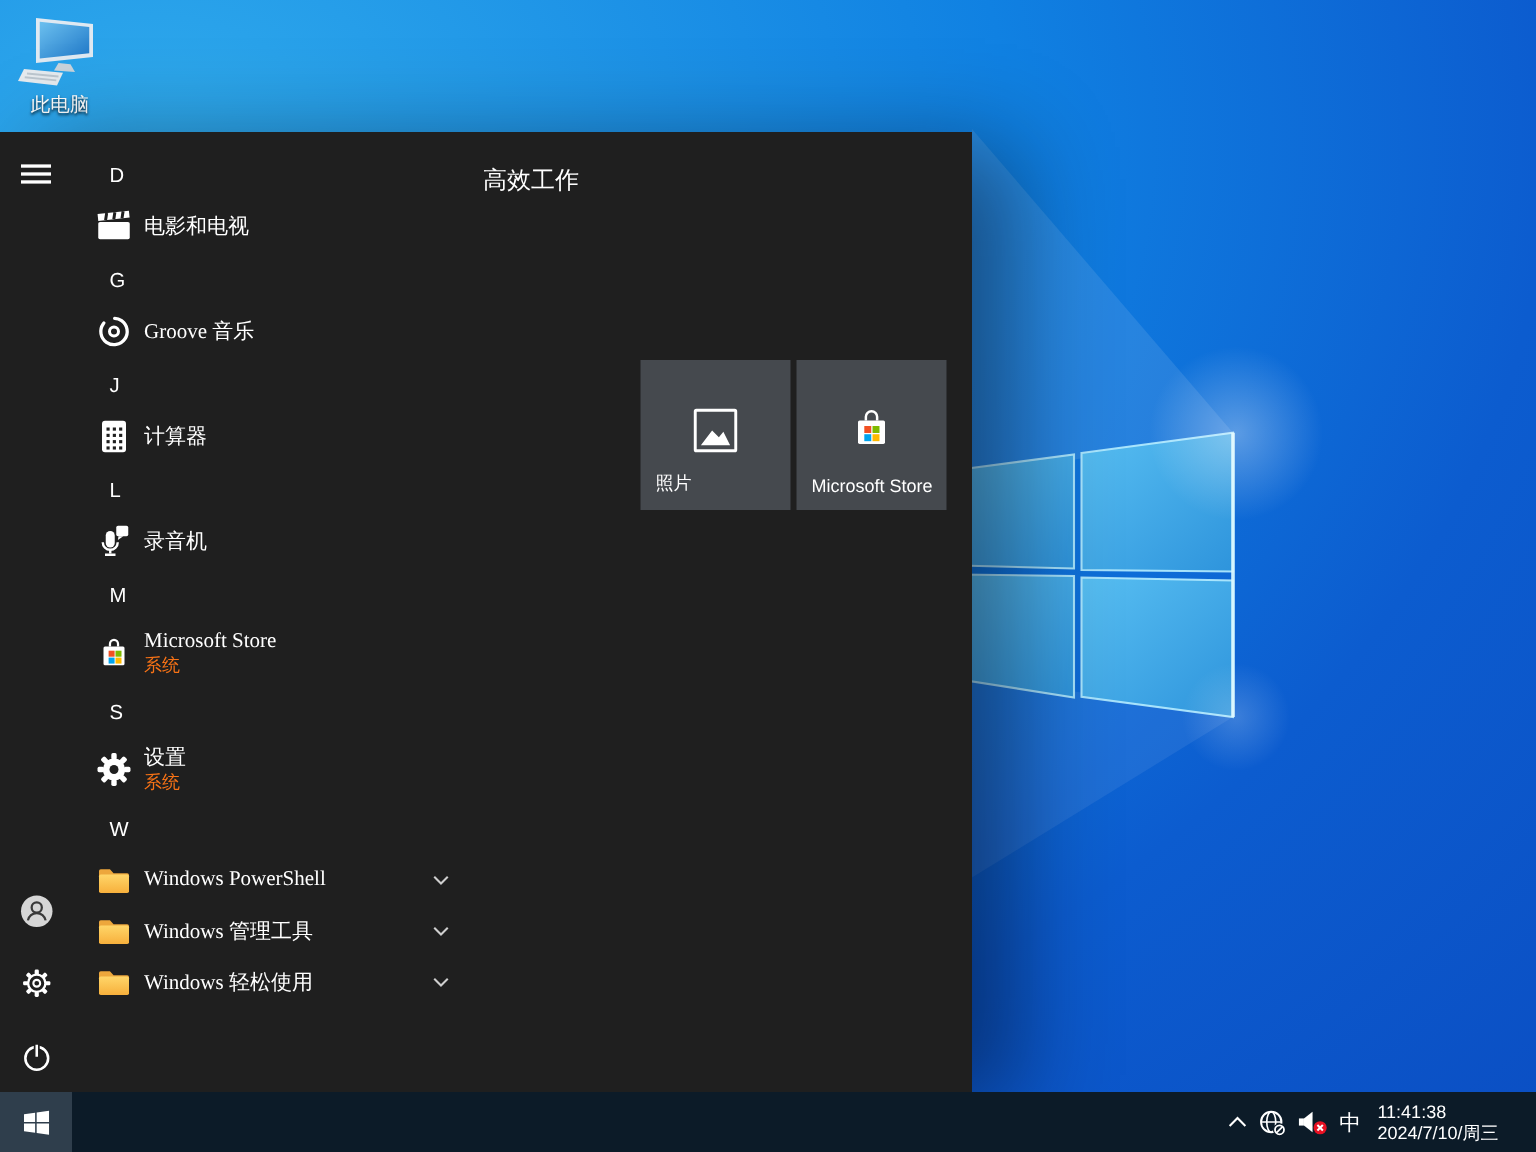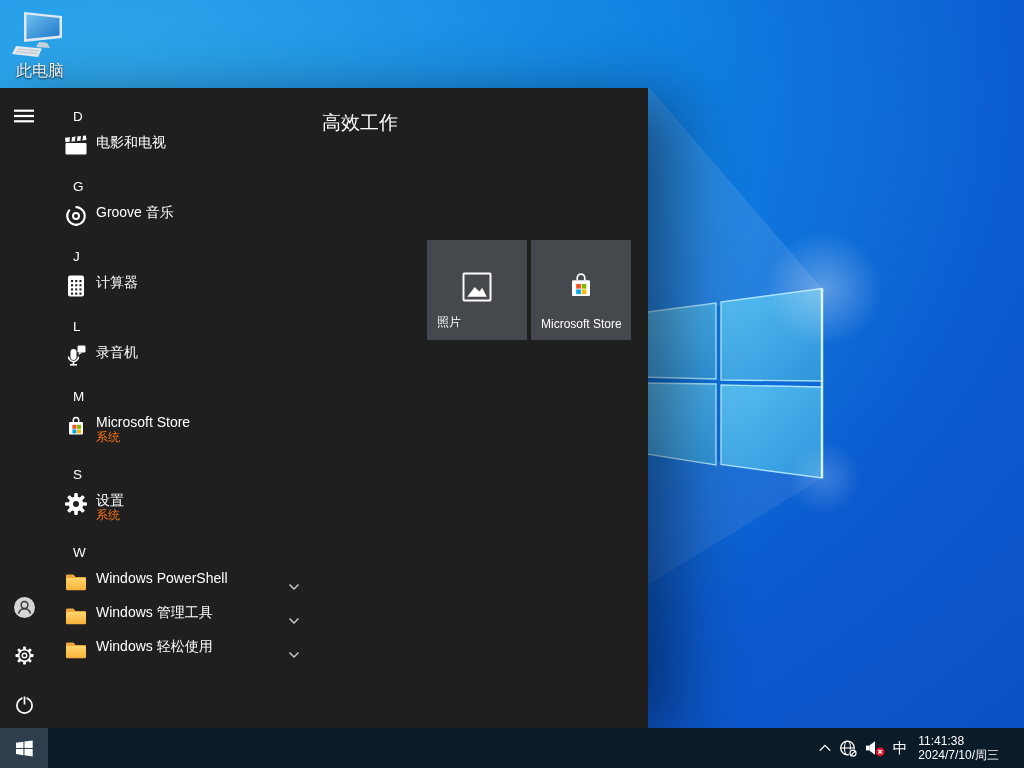--- a/index.html
+++ b/index.html
@@ -4,40 +4,40 @@
 <style>
   html,body{margin:0;padding:0;width:1024px;height:768px;overflow:hidden;
     font-family:"Liberation Sans","DejaVu Sans",sans-serif;}
   .screen{position:relative;width:1024px;height:768px;overflow:hidden;
     background:radial-gradient(1500px 1100px at 10% 12%, #2faaec 0%, #1081e2 38%, #0c5ccf 62%, #0a47bd 100%);}
   svg{display:block}
   .wallpaper{position:absolute;left:0;top:0;z-index:0;}
 
   
   .desktop-icon{position:absolute;left:6px;top:10px;width:68px;z-index:1;text-align:center;cursor:default;}
-  .desktop-icon .dlabel{color:#fff;font-size:16px;margin-top:1px;text-shadow:0 1px 2px rgba(0,0,0,.85);font-family:Liberation Serif, serif;}
+  .desktop-icon .dlabel{color:#fff;font-size:13px;margin-top:1px;text-shadow:0 1px 2px rgba(0,0,0,.85);font-family:Liberation Serif, serif;}
 
   
   .start-menu{position:absolute;left:0;top:88px;width:648px;height:640px;background:#1f1f1f;z-index:5;
     box-shadow:30px 10px 60px rgba(0,0,15,.45);}
   .rail{position:absolute;left:0;top:0;width:48px;height:640px;}
   .rail-btn{position:absolute;left:0;width:48px;height:40px;display:flex;align-items:center;justify-content:center;}
   .app-list{position:absolute;left:48px;top:0;width:272px;height:640px;padding-top:10px;box-sizing:border-box;overflow:hidden;}
   .sec-header{height:36px;display:flex;align-items:center;padding-left:25px;color:#fff;font-size:13.5px;}
-  .app-item{height:34px;display:flex;align-items:flex-start;padding-left:16px;position:relative;color:#fff;}
+  .app-item{height:34px;display:flex;align-items:center;padding-left:16px;position:relative;color:#fff;font-family:Liberation Serif, serif;}
   .app-item.two{height:42px;}
   .ic{width:24px;height:24px;flex:none;display:flex;align-items:center;justify-content:center;}
   .lbl{margin-left:8px;font-size:14px;white-space:nowrap;}
   .lblwrap{margin-left:8px;display:flex;flex-direction:column;justify-content:center;}
   .lblwrap .lbl{margin-left:0;line-height:16px;}
   .sub{font-size:12px;color:#f97316;line-height:14px;}
   .chev{position:absolute;right:20px;top:50%;transform:translateY(-50%);}
 
   .tiles-pane{position:absolute;left:322px;top:0;width:326px;height:640px;}
-  .group-header{position:absolute;left:0;top:22px;color:#fff;font-size:19px;}
+  .group-header{position:absolute;left:0;top:22px;color:#fff;font-size:16px;}
   .tiles-row{position:absolute;left:105px;top:152px;display:flex;gap:4px;}
   .tile{width:100px;height:100px;background:#45494e;position:relative;}
   .tile-icon{position:absolute;left:50%;top:29px;transform:translateX(-50%);}
   .tile-label{position:absolute;left:10px;bottom:9px;color:#fff;font-size:12px;white-space:nowrap;}
 
   
   .taskbar{position:absolute;left:0;top:728px;width:1024px;height:40px;background:#0c1b28;z-index:10;}
   .start-btn{position:absolute;left:0;top:0;width:48px;height:40px;background:#2f3e4c;
     display:flex;align-items:center;justify-content:center;}
   .tray{position:absolute;right:0;top:0;height:40px;display:flex;align-items:center;gap:7px;padding-right:25px;}

